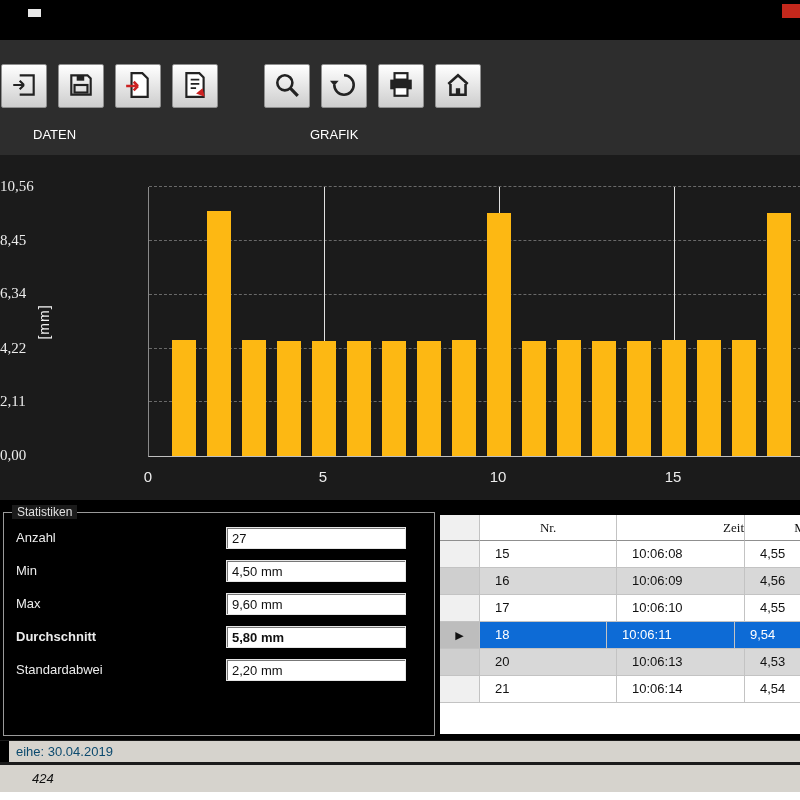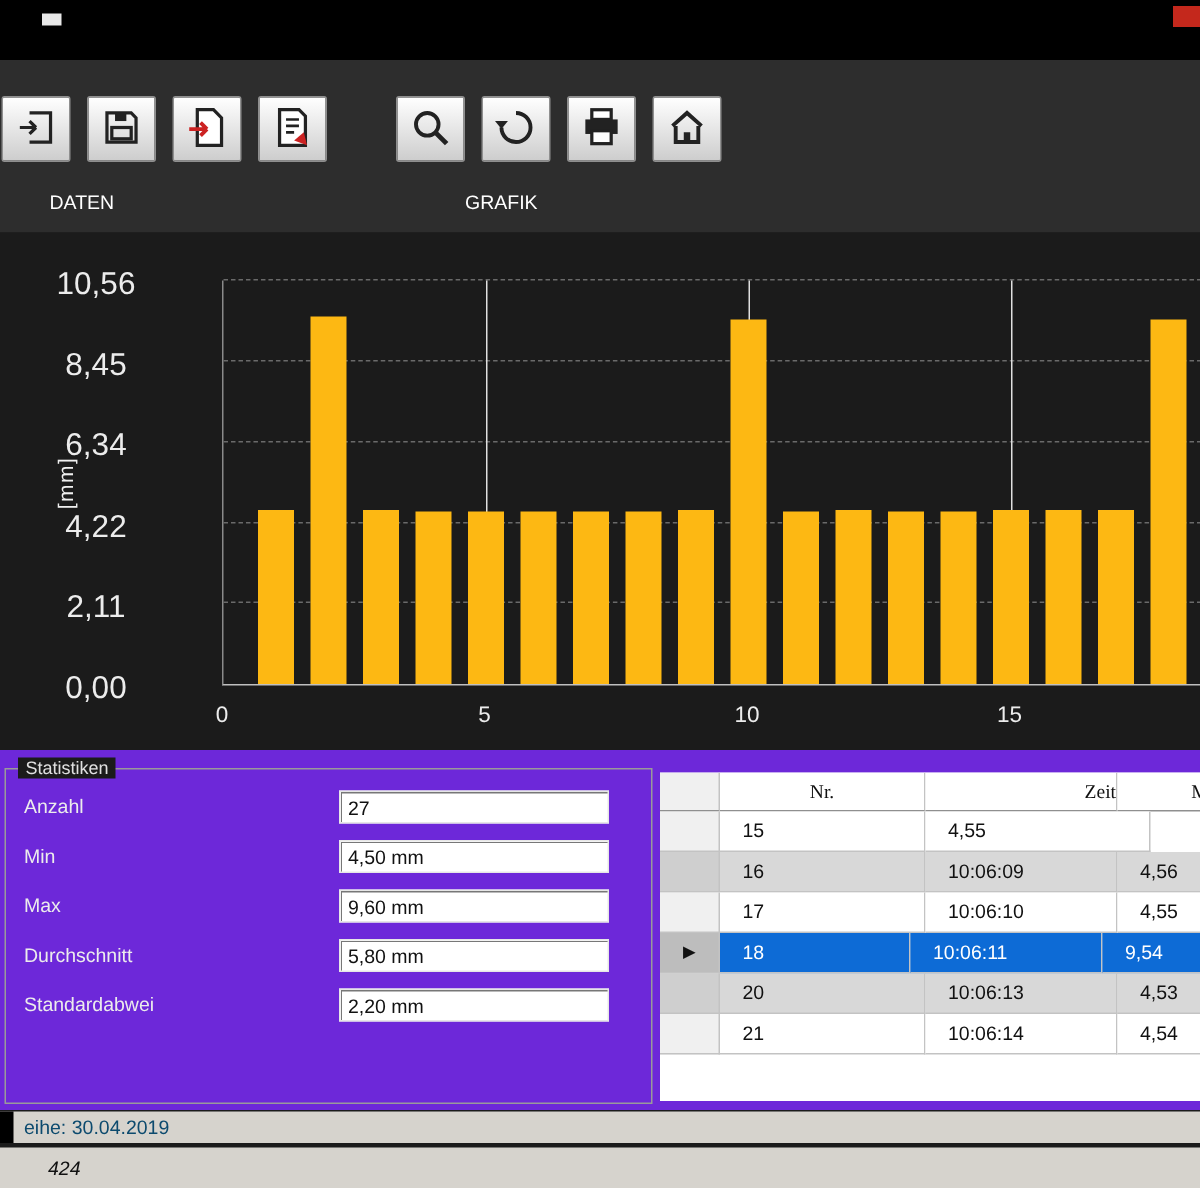--- a/index.html
+++ b/index.html
@@ -21,27 +21,27 @@
   .daten{left:0;width:224px;padding-left:33px;}
   .grafik{left:248px;width:224px;padding-left:62px;}
 
   
   .chart{position:absolute;left:0;top:155px;width:800px;height:345px;background:#1b1b1b;overflow:hidden;}
   #plot{position:absolute;left:148px;top:32px;width:652px;height:269px;border-left:1px solid #8a8a8a;border-bottom:1px solid #c0c0c0;}
   .hgrid{position:absolute;left:0;width:100%;height:0;border-top:1px dashed #6a6a6a;}
   .vgrid{position:absolute;top:0;bottom:0;width:1px;background:#e0e0e0;}
   .bar{position:absolute;bottom:0;width:24px;}
   #yticks{position:absolute;left:0;top:0;width:138px;height:100%;}
-  .ytick{position:absolute;width:138px;text-align:center;padding-right:10px;box-sizing:border-box;color:#ececec;font-size:21px;}
+  .ytick{position:absolute;width:138px;text-align:left;padding-right:10px;box-sizing:border-box;color:#ececec;font-size:15px;font-family:Liberation Serif, serif;}
   .xtick{position:absolute;top:313px;transform:translateX(-50%);color:#ececec;font-size:15px;}
   .ylabel{position:absolute;left:26px;top:32px;height:269px;display:flex;align-items:center;}
   .ylabel span{transform:rotate(-90deg);color:#f0f0f0;font-size:14px;letter-spacing:1px;}
 
   
-  .bottom{position:absolute;left:0;top:500px;width:800px;height:240px;background:#6d28d9;}
+  .bottom{position:absolute;left:0;top:500px;width:800px;height:240px;background:#000000;}
   .groupbox{position:absolute;left:3px;top:12px;width:430px;height:222px;border:1px solid #9a9a9a;}
   .legend{position:absolute;left:8px;top:-8px;background:#1b1b1b;padding:0 5px;color:#e0e0e0;font-size:12px;}
   .stat-row{position:absolute;left:0;width:100%;height:24px;}
   .stat-label{position:absolute;left:12px;top:3px;color:#ececec;font-size:13px;}
   .stat-input{position:absolute;left:222px;top:0;width:180px;height:22px;background:#fff;border:1px solid #e6e6e6;box-shadow:inset 1px 1px 0 #777;color:#111;font-size:13px;line-height:21px;padding-left:5px;box-sizing:border-box;}
 
   
   .grid{position:absolute;left:440px;top:15px;width:360px;height:219px;background:#fff;overflow:hidden;}
   .trow{display:flex;height:27px;}
   .trow.thead{height:26px;font-family:Liberation Serif, serif;}
@@ -185,40 +185,41 @@
             <div class="stat-input">27</div>
           </div>
           <div class="stat-row" style="top: 47px;">
             <div class="stat-label">Min</div>
             <div class="stat-input">4,50 mm</div>
           </div>
           <div class="stat-row" style="top: 80px;">
             <div class="stat-label">Max</div>
             <div class="stat-input">9,60 mm</div>
           </div>
-          <div class="stat-row" style="top: 113px;">
+          <div class="stat-row" style="top: 113px; font-weight: bold;">
             <div class="stat-label">Durchschnitt</div>
             <div class="stat-input">5,80 mm</div>
           </div>
           <div class="stat-row" style="top: 146px;">
             <div class="stat-label">Standardabwei</div>
             <div class="stat-input">2,20 mm</div>
           </div>
         </div>
     </div>
     <div class="grid" id="grid">
         <div class="trow thead">
           <div class="cell rowhdr" style="width: 40px;"></div>
           <div class="cell" style="width: 137px;">Nr.</div>
           <div class="cell" style="width: 128px; text-align: right;">Zeit</div>
           <div class="cell" style="width: 150px;">Messwert</div>
         </div>
         <div class="trow">
           <div class="cell rowhdr" style="width: 40px;"></div>
           <div class="cell" style="width: 137px;">15</div>
+          <div class="cell" style="width: 128px;">10:06:08</div>
           <div class="cell" style="width: 150px;">4,55</div>
         </div>
         <div class="trow stripe">
           <div class="cell rowhdr" style="width: 40px;"></div>
           <div class="cell" style="width: 137px;">16</div>
           <div class="cell" style="width: 128px;">10:06:09</div>
           <div class="cell" style="width: 150px;">4,56</div>
         </div>
         <div class="trow">
           <div class="cell rowhdr" style="width: 40px;"></div>

